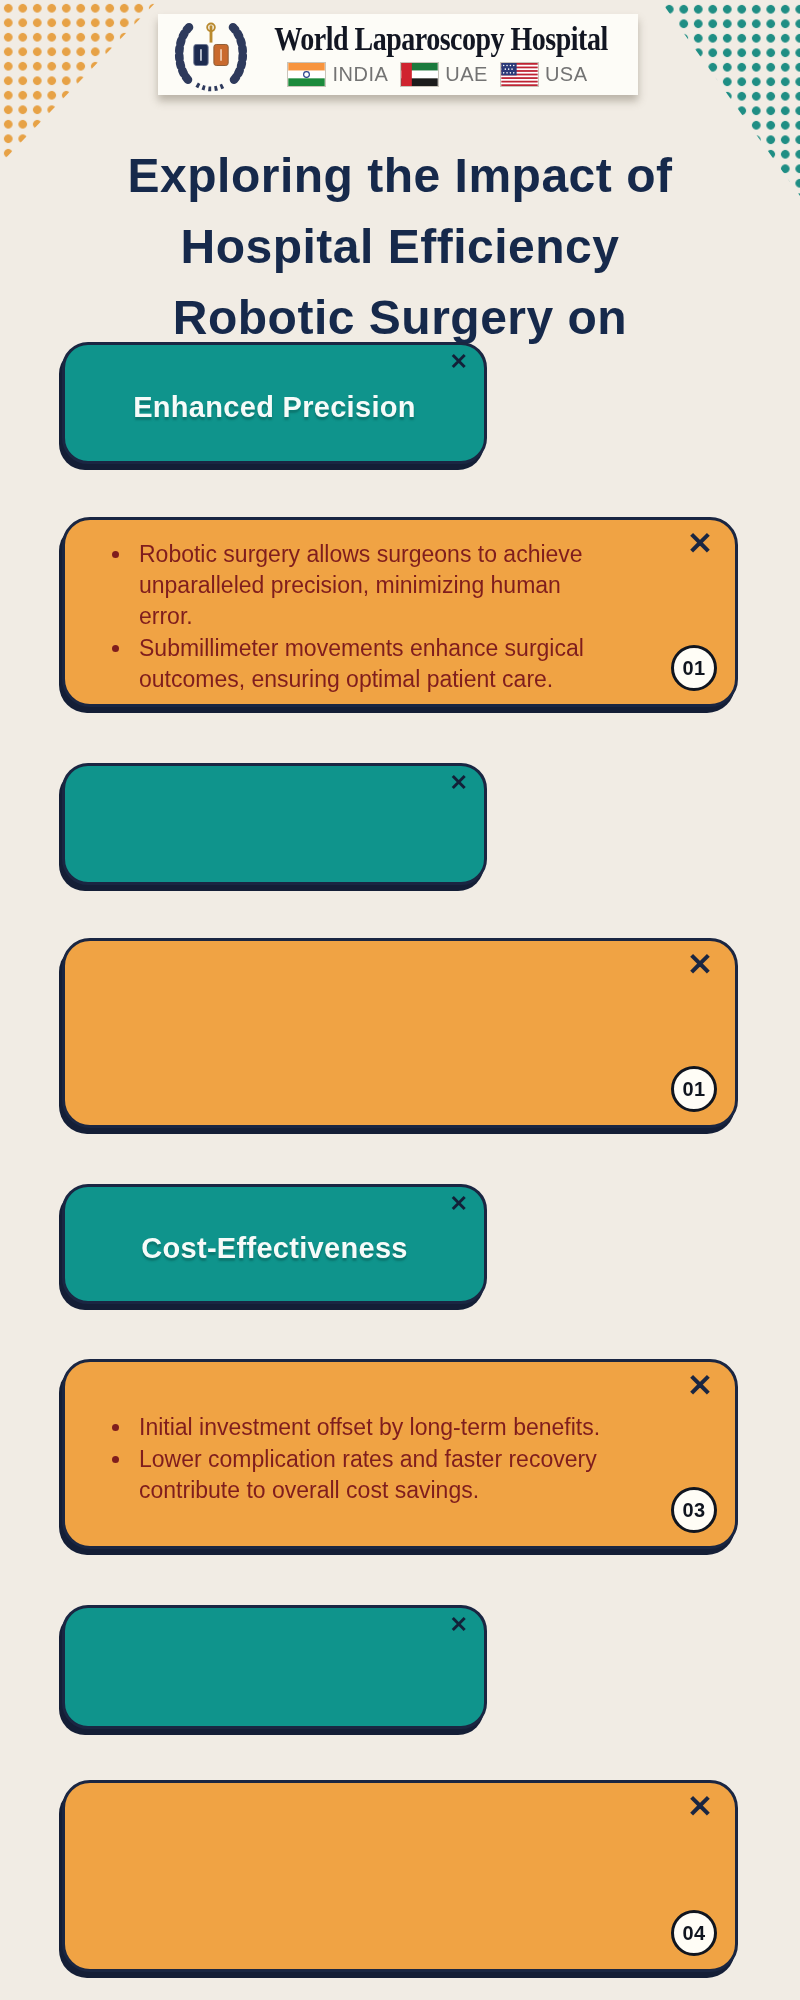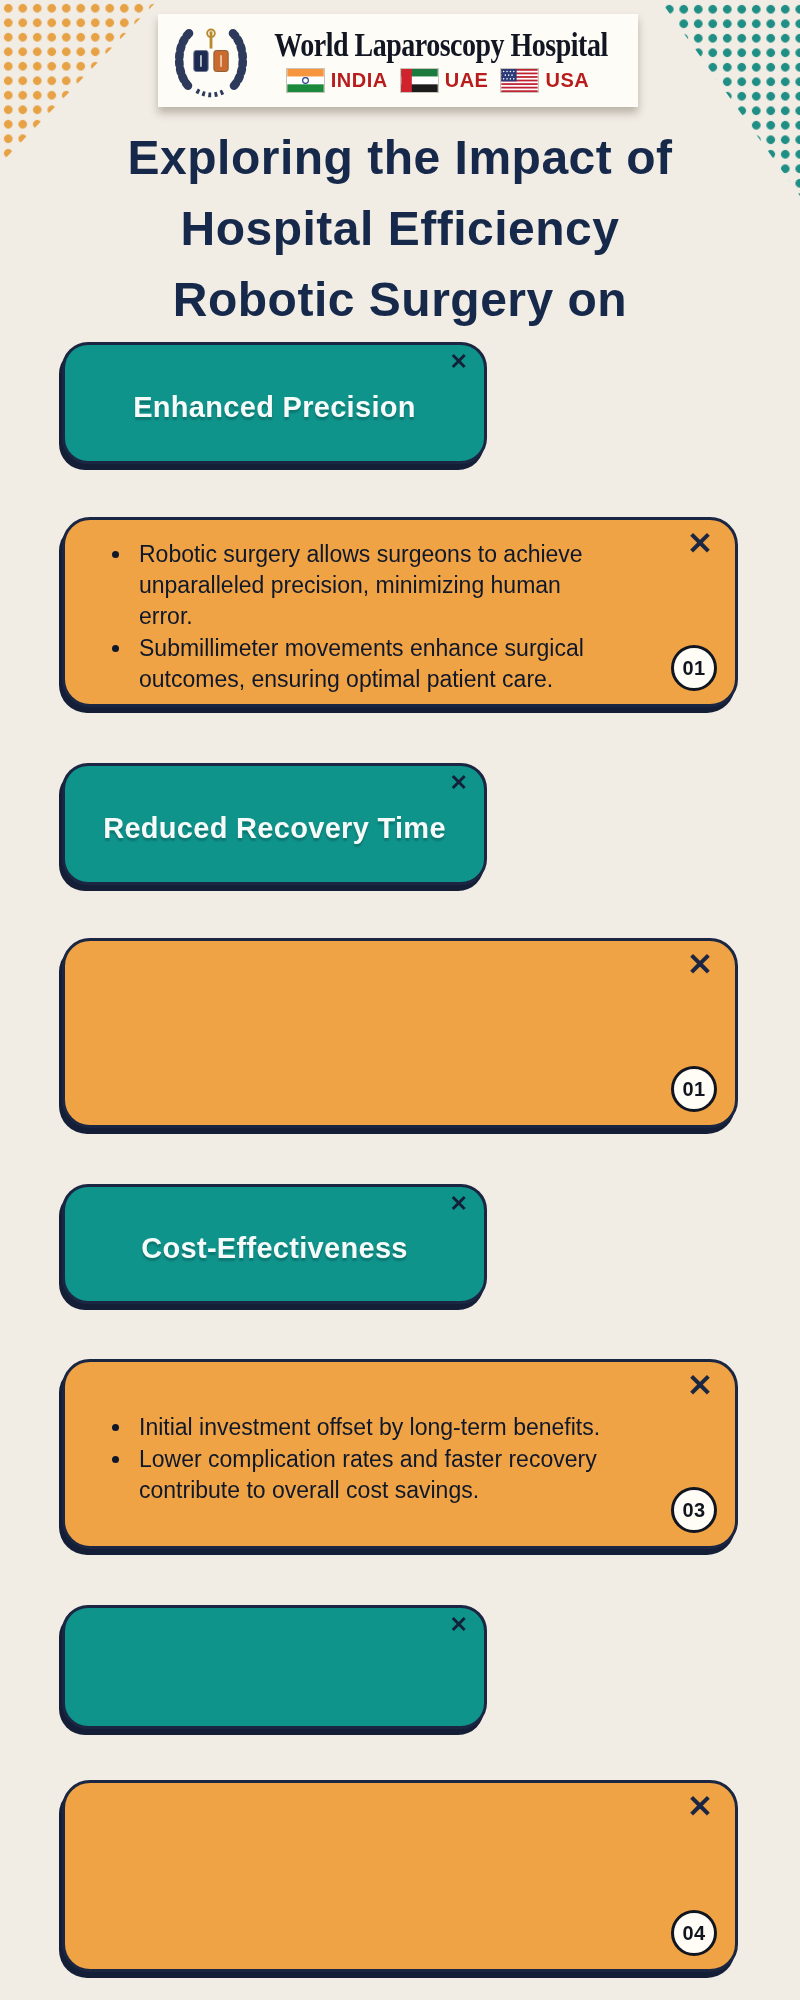--- a/index.html
+++ b/index.html
@@ -35,21 +35,21 @@
     background-image: radial-gradient(circle, #1f8e84 3.9px, rgba(31,142,132,0) 4.6px);
     background-size: 14.5px 14.5px;
     background-position: 2px 2px;
     clip-path: polygon(0 0, 100% 0, 100% 100%);
   }
 
   
   .banner {
     position: absolute;
     left: 158px; top: 14px;
-    width: 480px; height: 93px;
+    width: 480px; height: 81px;
     background: #fdfcf7;
     box-shadow: 0 6px 8px rgba(120,110,95,0.45);
     display: flex;
     align-items: center;
     padding: 20px 10px;
   }
   .emblem { flex: 0 0 86px; height: 82px; }
   .banner-right {
     flex: 1;
     display: flex;
@@ -67,31 +67,31 @@
     white-space: nowrap;
   }
   .flag-row {
     margin-top: 8px;
     display: flex;
     align-items: center;
     gap: 7px;
   }
   .flag { width: 37px; height: 23px; display: block; outline: 1px solid #c9c4ba; }
   .flag-label {
-    font-weight: bold;
+    font-weight: normal;
     font-size: 20px;
-    color: #b91c1c;
+    color: #737373;
     letter-spacing: 0.5px;
     margin-right: 6px;
   }
 
   
   .main-title {
     position: absolute;
-    top: 122px; left: 0; right: 0;
+    top: 140px; left: 0; right: 0;
     text-align: center;
     color: #16294b;
     font-weight: bold;
     font-size: 48px;
     line-height: 71px;
     letter-spacing: 0.5px;
   }
 
   
   .card-teal {
@@ -145,21 +145,21 @@
     top: 8px; right: 22px;
     color: #1a2642;
     font-size: 31px;
     font-weight: bold;
     line-height: 31px;
     cursor: pointer;
   }
   .bullets {
     list-style: disc outside;
     padding-left: 26px;
-    color: #0f172a;
+    color: #7f1d1d;
     font-size: 23px;
     line-height: 31px;
   }
   .bullets li {
     white-space: pre-line;
     padding-left: 6px;
     margin-bottom: 1px;
   }
   .num-badge {
     position: absolute;
@@ -273,21 +273,20 @@
 unparalleled precision, minimizing human
 error.</li>
       <li>Submillimeter movements enhance surgical
 outcomes, ensuring optimal patient care.</li>
     </ul>
     <div class="num-badge">01</div>
   </div>
 
   <div class="card-teal" id="teal-2">
     <span class="close-sm">✕</span>
-    <div class="teal-title">Reduced Recovery Time</div>
   </div>
   <div class="card-orange" id="orange-2">
     <span class="close-lg">✕</span>
     <div class="num-badge">01</div>
   </div>
 
   <div class="card-teal" id="teal-3">
     <span class="close-sm">✕</span>
     <div class="teal-title">Cost-Effectiveness</div>
   </div>

